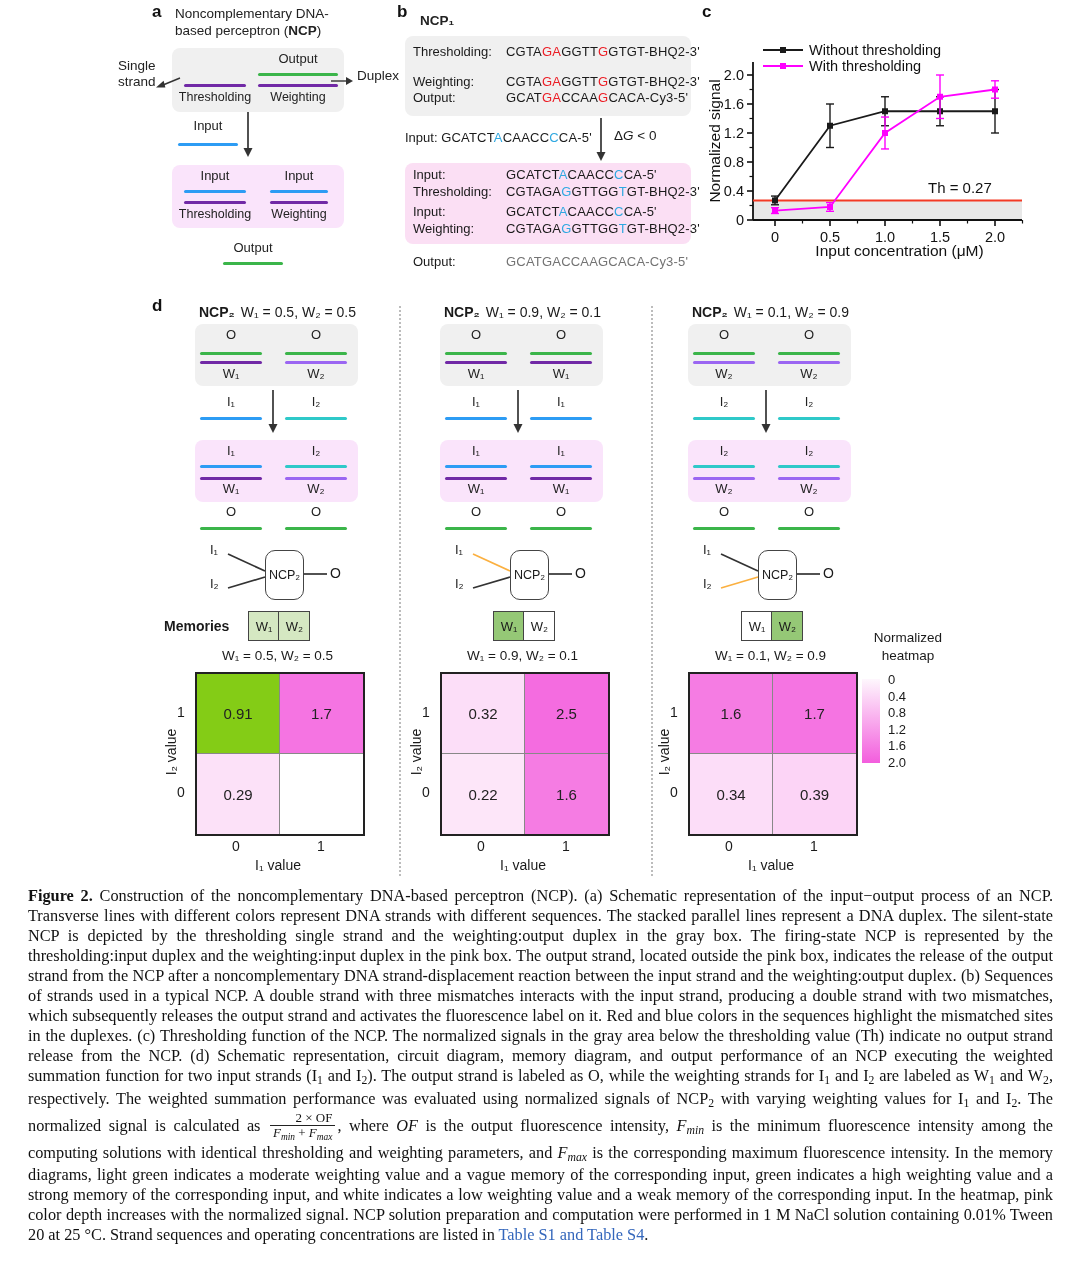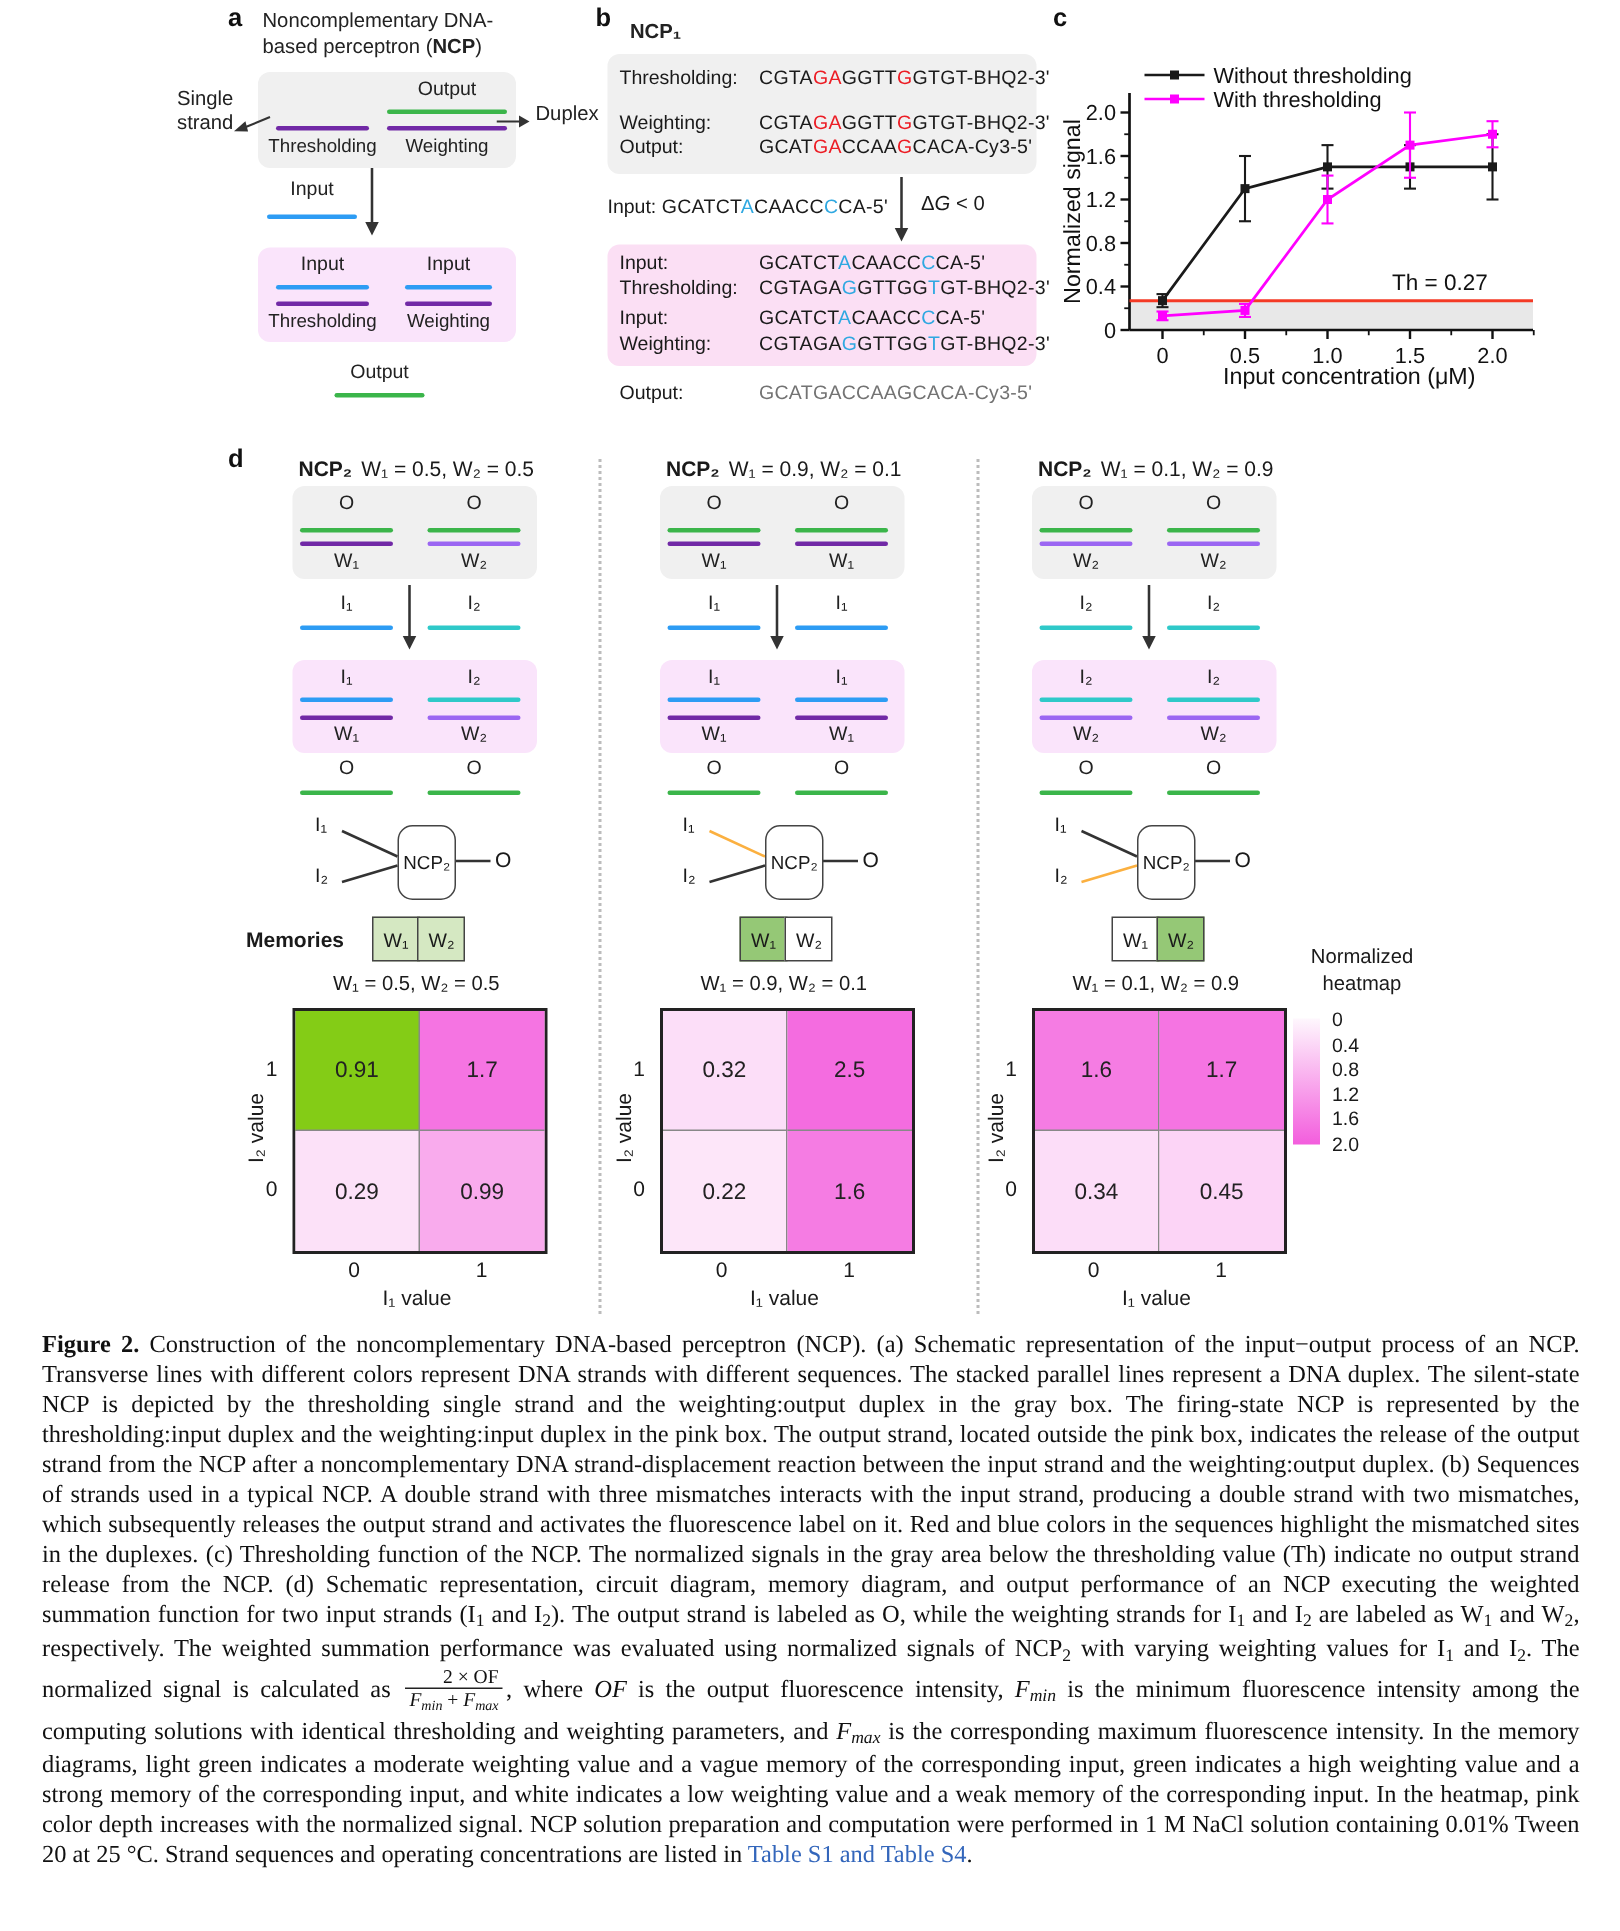--- a/index.html
+++ b/index.html
@@ -292,21 +292,20 @@
     <div class="memslabel">Memories</div>
     <div class="mems">
       <div class="memcell" style="background: rgb(213, 232, 194);">W₁</div>
       <div class="memcell" style="background: rgb(213, 232, 194);">W₂</div>
     </div>
     <div class="htitle">W₁ = 0.5, W₂ = 0.5</div>
     <div class="hwrap">
       <div class="hcell hc00" style="background: #84cc16;">0.91</div>
       <div class="hcell hc01" style="background: rgb(245, 116, 226);">1.7</div>
       <div class="hcell hc10" style="background: rgb(252, 225, 248);">0.29</div>
-      <div class="hcell hc11" style="background: rgb(249, 171, 237);">0.99</div>
     </div>
     <div class="hrlab" style="top:404px">1</div>
     <div class="hrlab" style="top:484px">0</div>
     <div class="hylab">I₂ value</div>
     <div class="hxtick" style="left:56px">0</div>
     <div class="hxtick" style="left:141px">1</div>
     <div class="hxlab">I₁ value</div>
   </div>
 
   <div class="dcol" style="left:405px">
@@ -416,21 +415,21 @@
     <div class="ckt-out">O</div>
     <div class="mems">
       <div class="memcell" style="background: rgb(255, 255, 255);">W₁</div>
       <div class="memcell" style="background: rgb(149, 200, 118);">W₂</div>
     </div>
     <div class="htitle">W₁ = 0.1, W₂ = 0.9</div>
     <div class="hwrap">
       <div class="hcell hc00" style="background: rgb(245, 124, 227);">1.6</div>
       <div class="hcell hc01" style="background: rgb(245, 116, 226);">1.7</div>
       <div class="hcell hc10" style="background: rgb(252, 221, 248);">0.34</div>
-      <div class="hcell hc11" style="background: rgb(252, 212, 246);">0.45</div>
+      <div class="hcell hc11" style="background: rgb(252, 212, 246);">0.39</div>
     </div>
     <div class="hrlab" style="top:404px">1</div>
     <div class="hrlab" style="top:484px">0</div>
     <div class="hylab">I₂ value</div>
     <div class="hxtick" style="left:56px">0</div>
     <div class="hxtick" style="left:141px">1</div>
     <div class="hxlab">I₁ value</div>
   </div>
 
   <div class="cbar-label">

